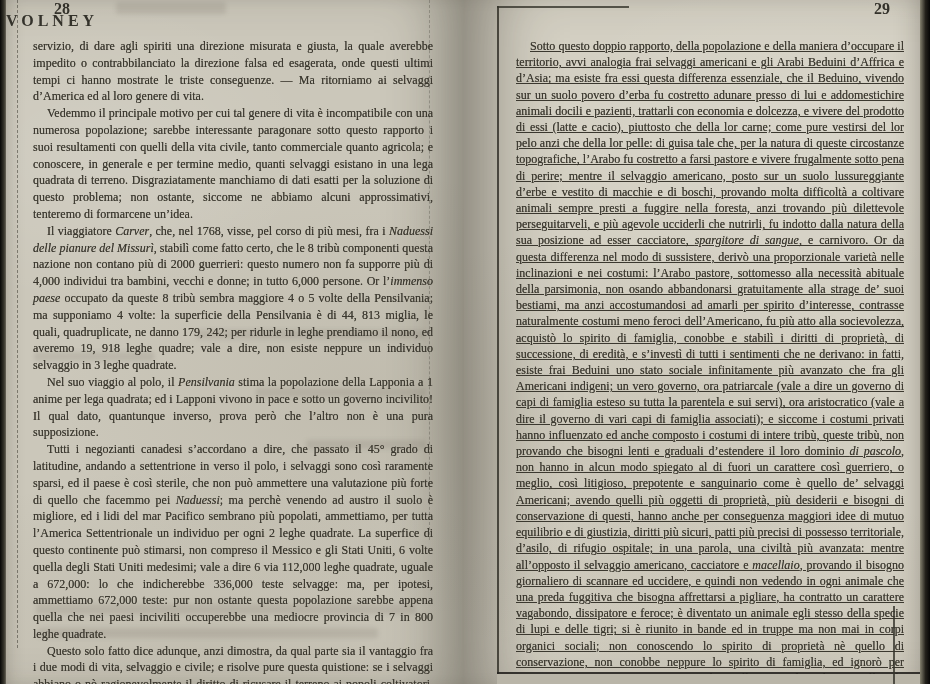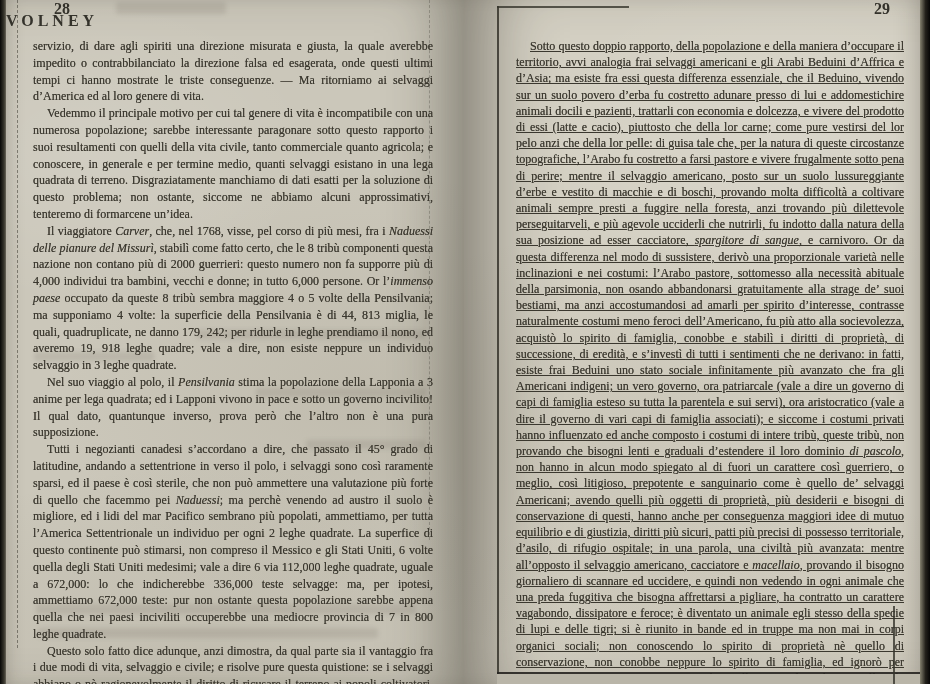--- a/index.html
+++ b/index.html
@@ -78,21 +78,21 @@
 
     <div class="page-header">
       <span class="pagenum pn-left">28</span>
       <span class="running-title">VOLNEY</span>
     </div>
 
     <div class="page-body">
         <p class="para"><span>servizio, di dare agli spiriti una direzione misurata e giusta, la quale averebbe impedito o contrabbilanciato la direzione falsa ed esagerata, onde questi ultimi tempi ci hanno mostrate le triste conseguenze. — Ma ritorniamo ai selvaggi d’America ed al loro genere di vita.</span></p>
         <p class="para indent"><span>Vedemmo il principale motivo per cui tal genere di vita è incompatibile con una numerosa popolazione; sarebbe interessante paragonare sotto questo rapporto i suoi resultamenti con quelli della vita civile, tanto commerciale quanto agricola; e conoscere, in generale e per termine medio, quanti selvaggi esistano in una lega quadrata di terreno. Disgraziatamente manchiamo di dati esatti per la soluzione di questo problema; non ostante, siccome ne abbiamo alcuni approssimativi, tenteremo di formarcene un’idea.</span></p>
         <p class="para indent"><span>Il viaggiatore </span><i>Carver</i><span>, che, nel 1768, visse, pel corso di più mesi, fra i </span><i>Naduessi delle pianure del Missurì</i><span>, stabilì come fatto certo, che le 8 tribù componenti questa nazione non contano più di 2000 guerrieri: questo numero non fa supporre più di 4,000 individui tra bambini, vecchi e donne; in tutto 6,000 persone. Or l’</span><i>immenso paese</i><span> occupato da queste 8 tribù sembra maggiore 4 o 5 volte della Pensilvania; ma supponiamo 4 volte: la superficie della Pensilvania è di 44, 813 miglia, le quali, quadruplicate, ne danno 179, 242; per ridurle in leghe prendiamo il nono, ed averemo 19, 918 leghe quadre; vale a dire, non esiste neppure un individuo selvaggio in 3 leghe quadrate.</span></p>
-        <p class="para indent"><span>Nel suo viaggio al polo, il </span><i>Pensilvania</i><span> stima la popolazione della Lapponia a 3 anime per lega quadrata; ed i Lapponi vivono in pace e sotto un governo incivilito! Il qual dato, quantunque inverso, prova però che l’altro non è una pura supposizione.</span></p>
+        <p class="para indent"><span>Nel suo viaggio al polo, il </span><i>Pensilvania</i><span> stima la popolazione della Lapponia a 1 anime per lega quadrata; ed i Lapponi vivono in pace e sotto un governo incivilito! Il qual dato, quantunque inverso, prova però che l’altro non è una pura supposizione.</span></p>
         <p class="para indent"><span>Tutti i negozianti canadesi s’accordano a dire, che passato il 45° grado di latitudine, andando a settentrione in verso il polo, i selvaggi sono così raramente sparsi, ed il paese è così sterile, che non può ammettere una valutazione più forte di quello che facemmo pei </span><i>Naduessi</i><span>; ma perchè venendo ad austro il suolo è migliore, ed i lidi del mar Pacifico sembrano più popolati, ammettiamo, per tutta l’America Settentrionale un individuo per ogni 2 leghe quadrate. La superfice di questo continente può stimarsi, non compreso il Messico e gli Stati Uniti, 6 volte quella degli Stati Uniti medesimi; vale a dire 6 via 112,000 leghe quadrate, uguale a 672,000: lo che indicherebbe 336,000 teste selvagge: ma, per ipotesi, ammettiamo 672,000 teste: pur non ostante questa popolazione sarebbe appena quella che nei paesi inciviliti occuperebbe una mediocre provincia di 7 in 800 leghe quadrate.</span></p>
         <p class="para indent"><span>Questo solo fatto dice adunque, anzi dimostra, da qual parte sia il vantaggio fra i due modi di vita, selvaggio e civile; e risolve pure questa quistione: se i selvaggi abbiano o nò ragionevolmente il diritto di ricusare il terreno ai popoli coltivatori, che non ne avessero in sufficente quantità per sussistere.</span></p>
       </div>
 
     <div class="bleed" style="left:110px;top:2px;width:110px;height:12px"></div>
     <div class="bleed" style="left:190px;top:330px;width:230px;height:9px"></div>
     <div class="bleed" style="left:28px;top:352px;width:120px;height:9px"></div>
     <div class="bleed" style="left:250px;top:388px;width:170px;height:9px"></div>
     <div class="bleed" style="left:300px;top:440px;width:120px;height:9px"></div>
     <div class="bleed" style="left:30px;top:604px;width:380px;height:10px"></div>

